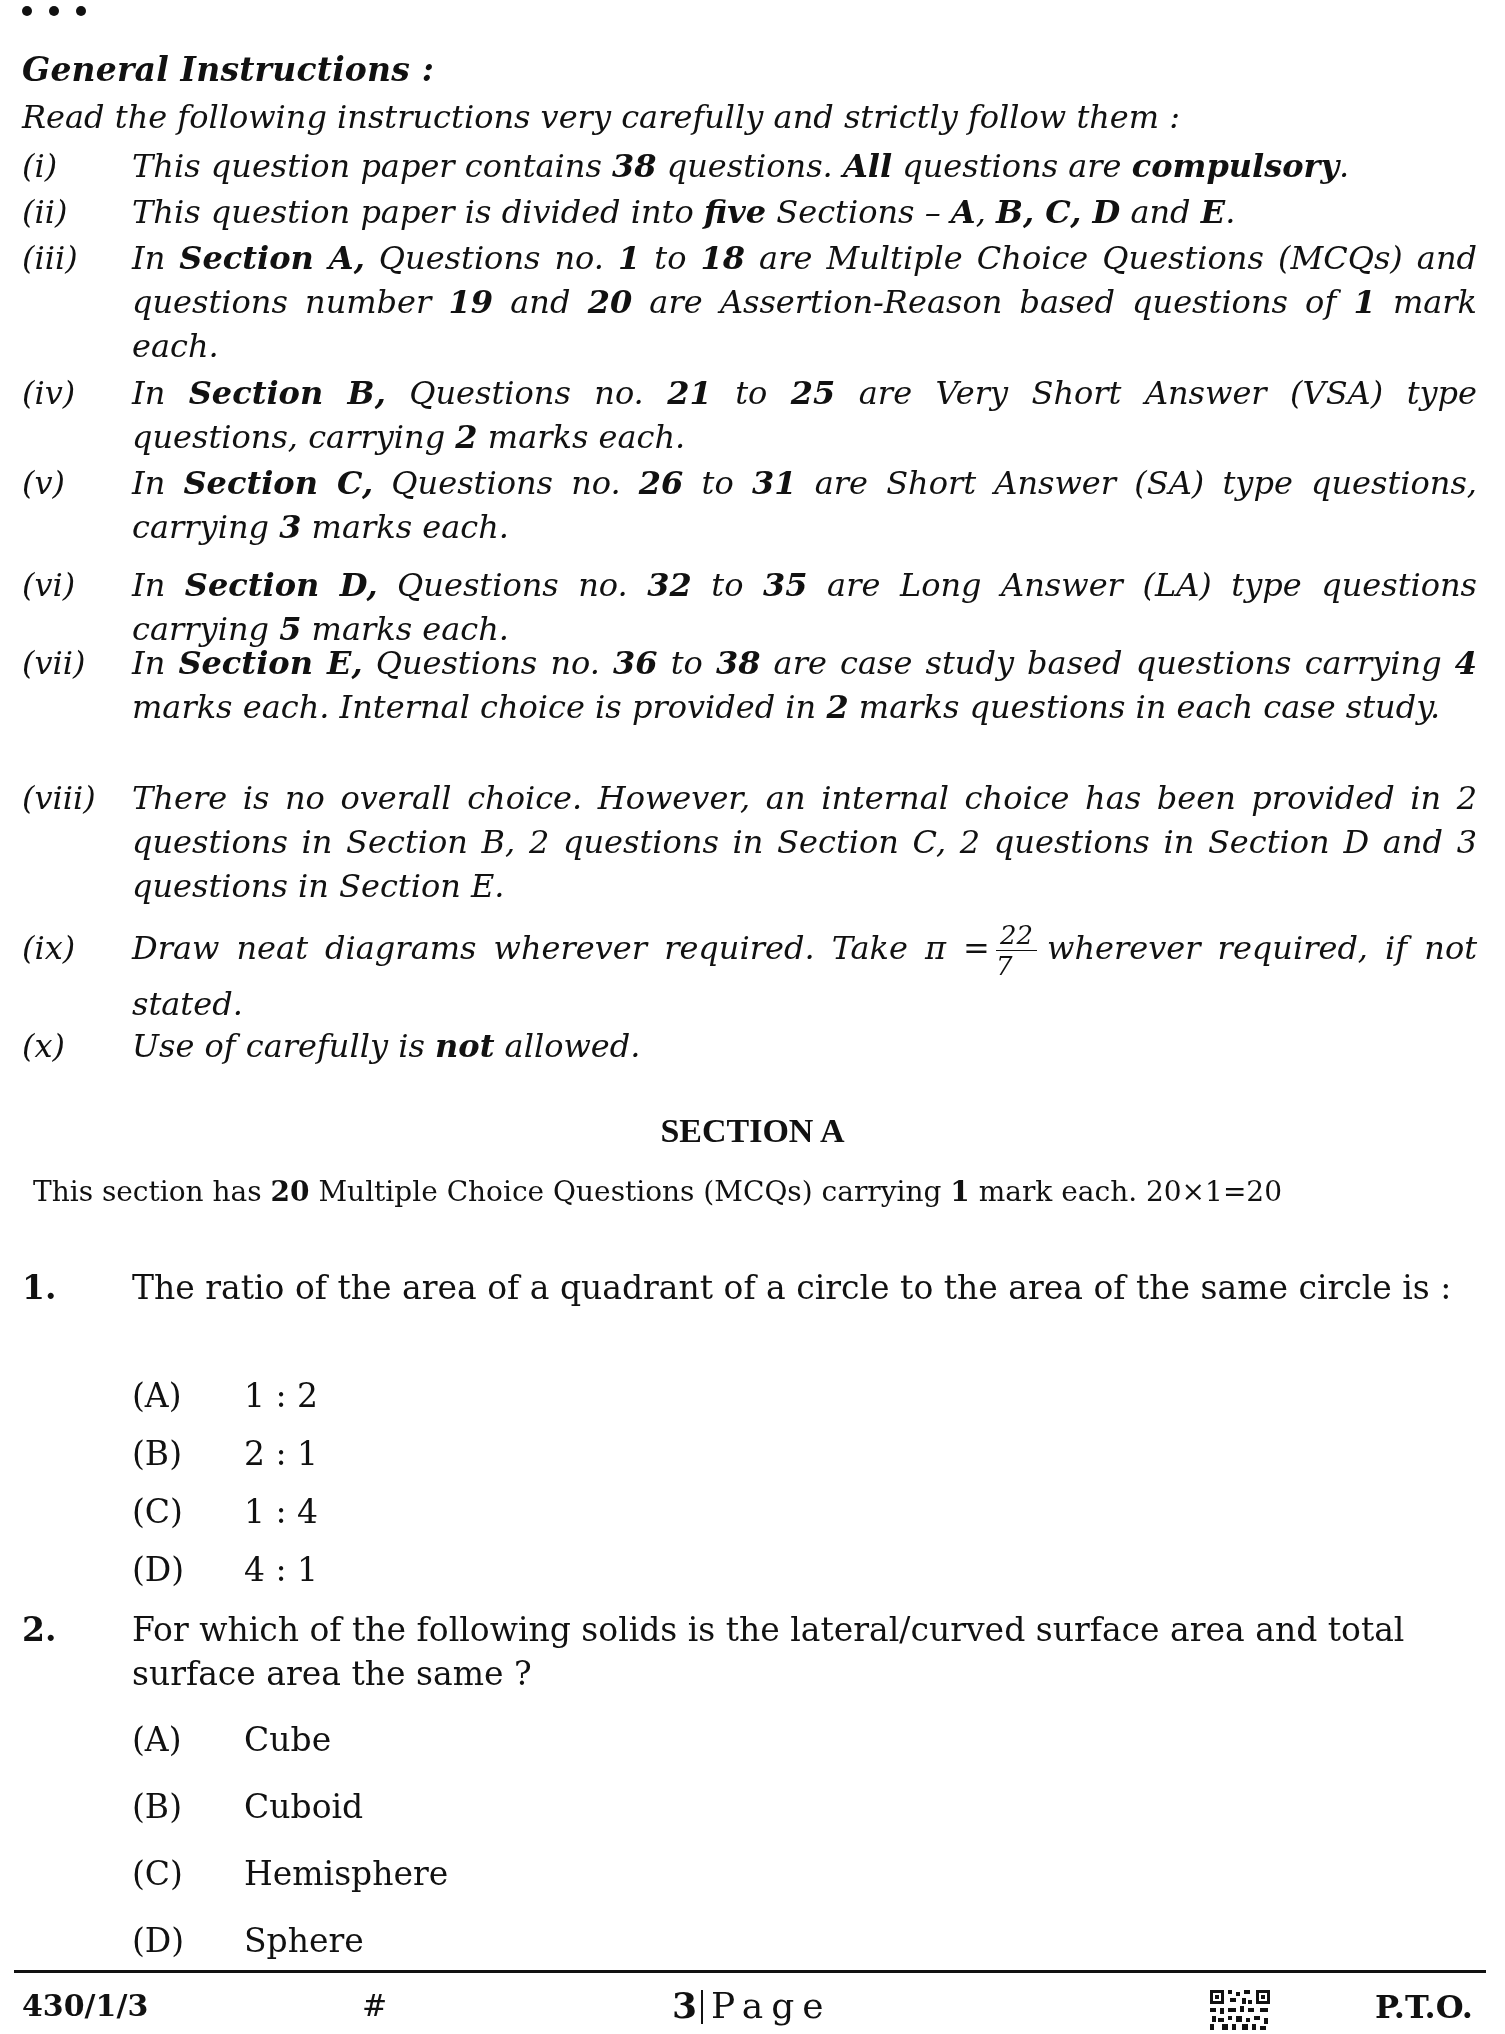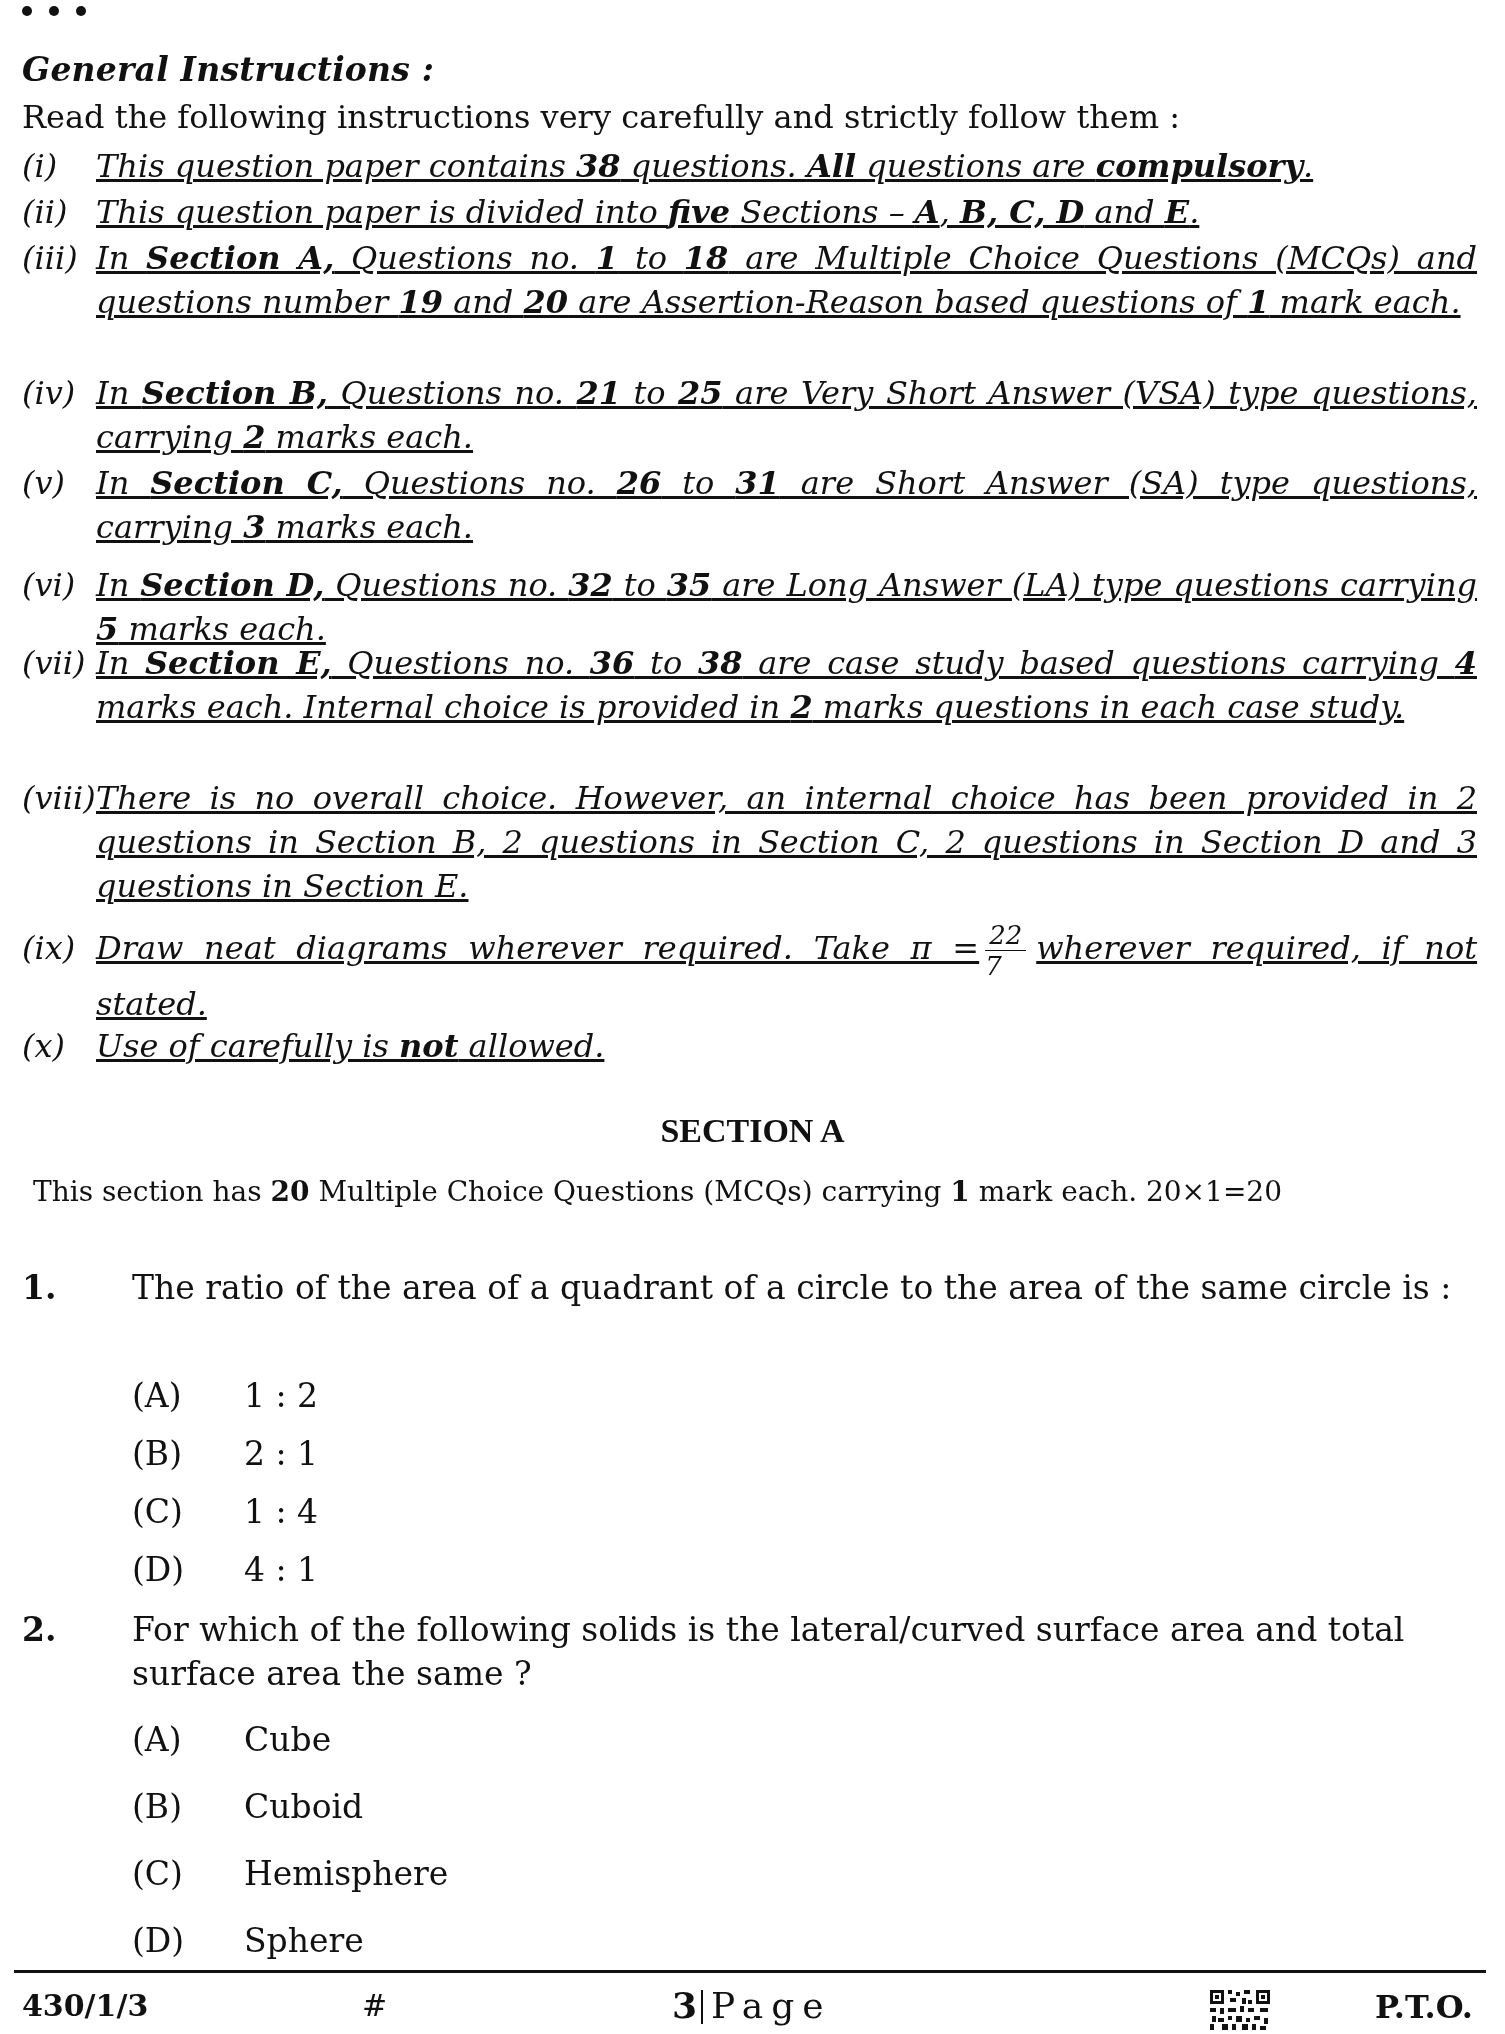--- a/index.html
+++ b/index.html
@@ -12,28 +12,28 @@
 
   .dots { position: absolute; left: 22px; top: 6px; display: flex; gap: 17px; }
   .dot { width: 10px; height: 10px; border-radius: 50%; background: #111; }
 
   .gi-title {
     position: absolute; left: 22px; top: 50px;
     font-style: italic; font-weight: bold; font-size: 33px; letter-spacing: 0.2px;
   }
   .gi-intro {
     position: absolute; left: 22px; top: 98px;
-    font-size: 32px;
+    font-style: italic; font-size: 32px;
   }
   .instr {
     position: absolute; left: 22px; width: 1455px;
     font-style: italic; font-size: 32px; line-height: 44px;
   }
   .instr .lbl { position: absolute; left: 0; top: 0; width: 110px; }
-  .instr .txt { margin-left: 74px; text-align: justify; text-align-last: left; text-decoration: underline; }
+  .instr .txt { margin-left: 110px; text-align: justify; text-align-last: left; }
   .instr .txt b { font-weight: bold; }
   .frac {
     display: inline-block; vertical-align: middle; text-align: center;
     font-size: 26px; line-height: 30px; margin: -30px 10px -30px 6px;
   }
   .frac .num { display: block; border-bottom: 1.5px solid #111; padding: 0 4px; }
   .frac .den { display: block; }
 
   .section-head {
     position: absolute; left: 0; width: 1505px; top: 1112px; text-align: center;

